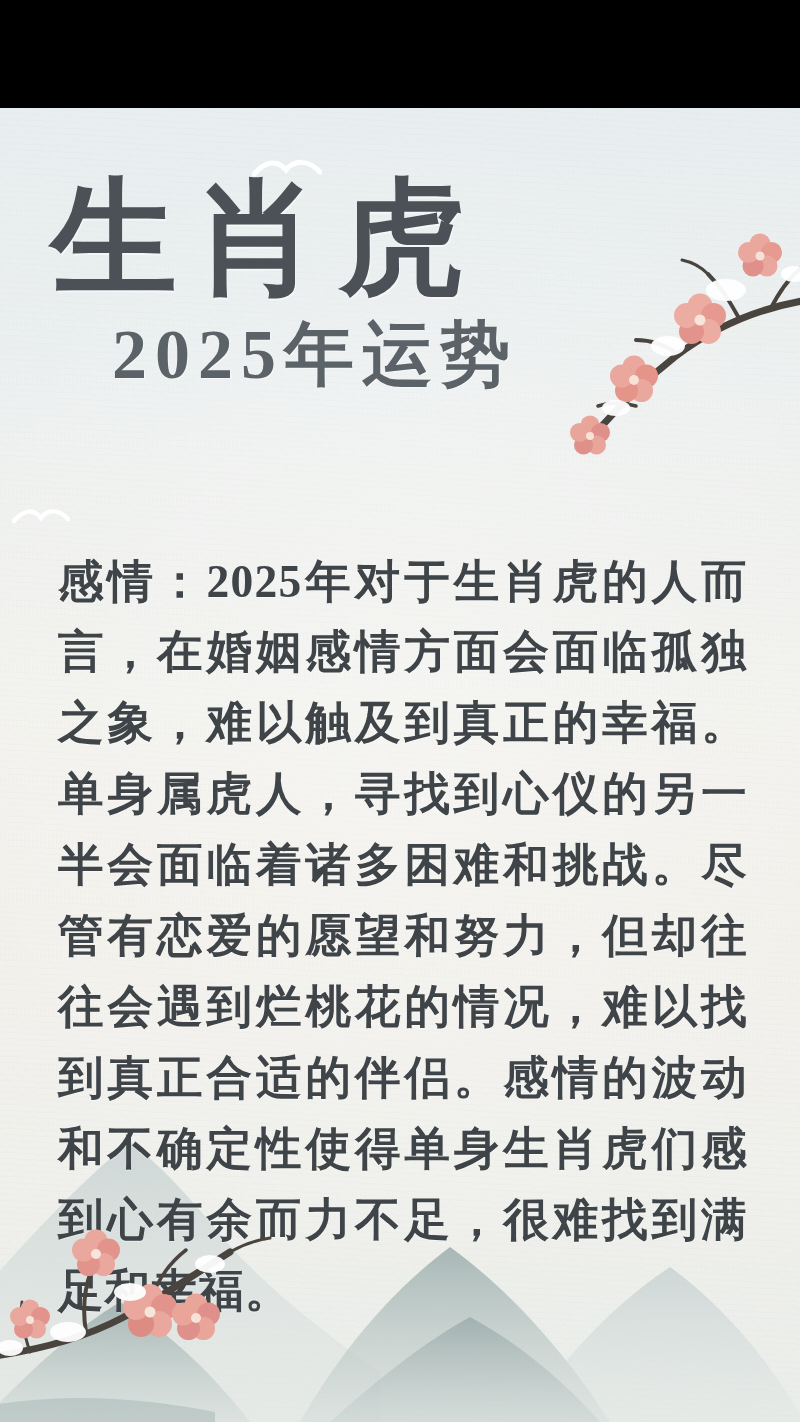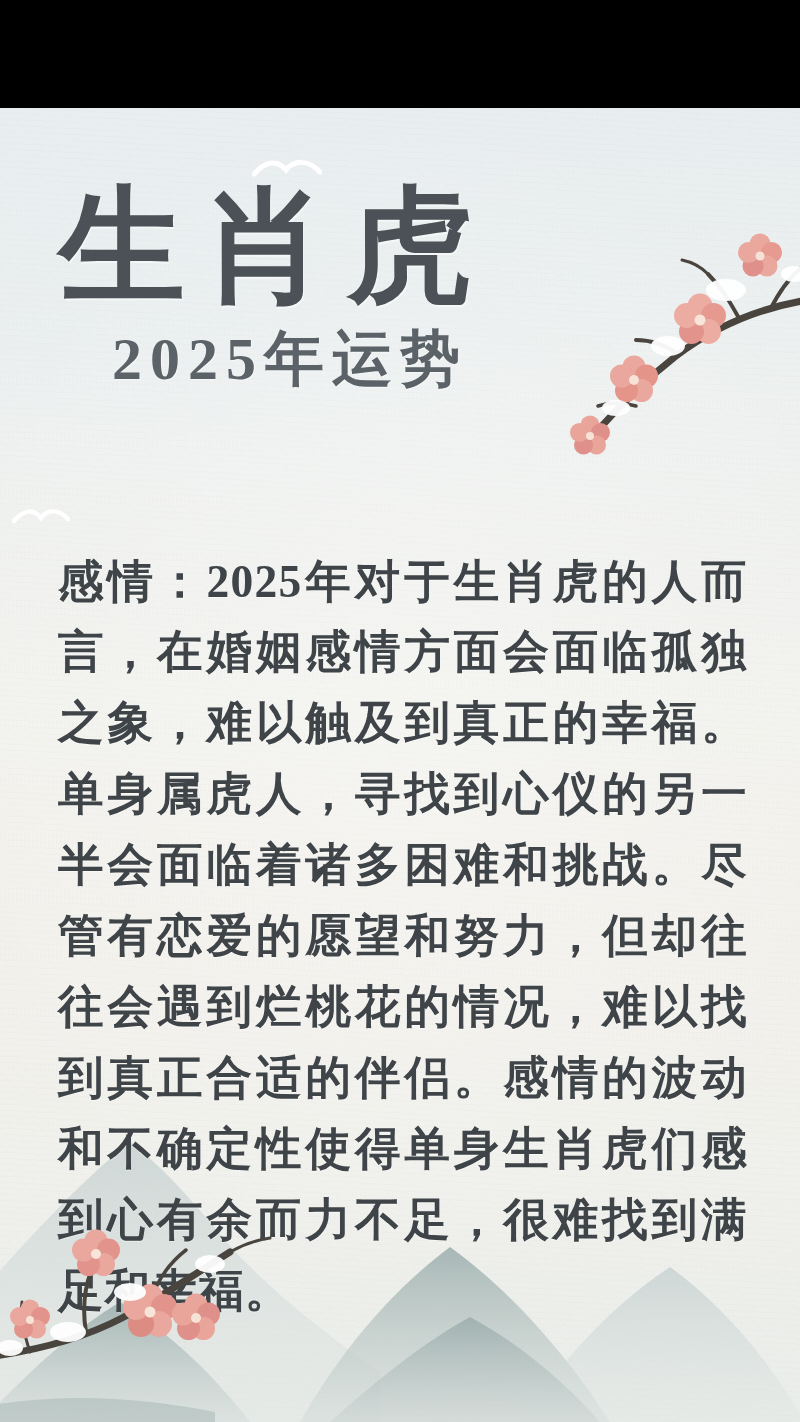--- a/index.html
+++ b/index.html
@@ -74,36 +74,36 @@
 
   
   .header {
     position: absolute;
     top: 60px;
     left: 0;
     width: 800px;
     z-index: 8;
   }
   .title-main {
-    margin: 12px;
+    margin: 4px;
     padding-left: 47px;
     font-family: "Liberation Serif", "DejaVu Serif", serif;
     font-weight: 700;
     font-size: 126px;
     line-height: 1.06;
     letter-spacing: 18px;
     color: #4b5156;
     text-shadow: 1px 2px 0 rgba(255,255,255,0.5);
   }
   .title-sub {
     margin: 10px 0 0 0;
     padding-left: 112px;
     font-family: "Liberation Serif", "DejaVu Serif", serif;
     font-weight: 700;
-    font-size: 60px;
+    font-size: 70px;
     line-height: 1.1;
     letter-spacing: 8px;
     color: #5b6268;
     text-shadow: 1px 1px 0 rgba(255,255,255,0.5);
   }
 
   
   .body-text {
     position: absolute;
     top: 393px;

